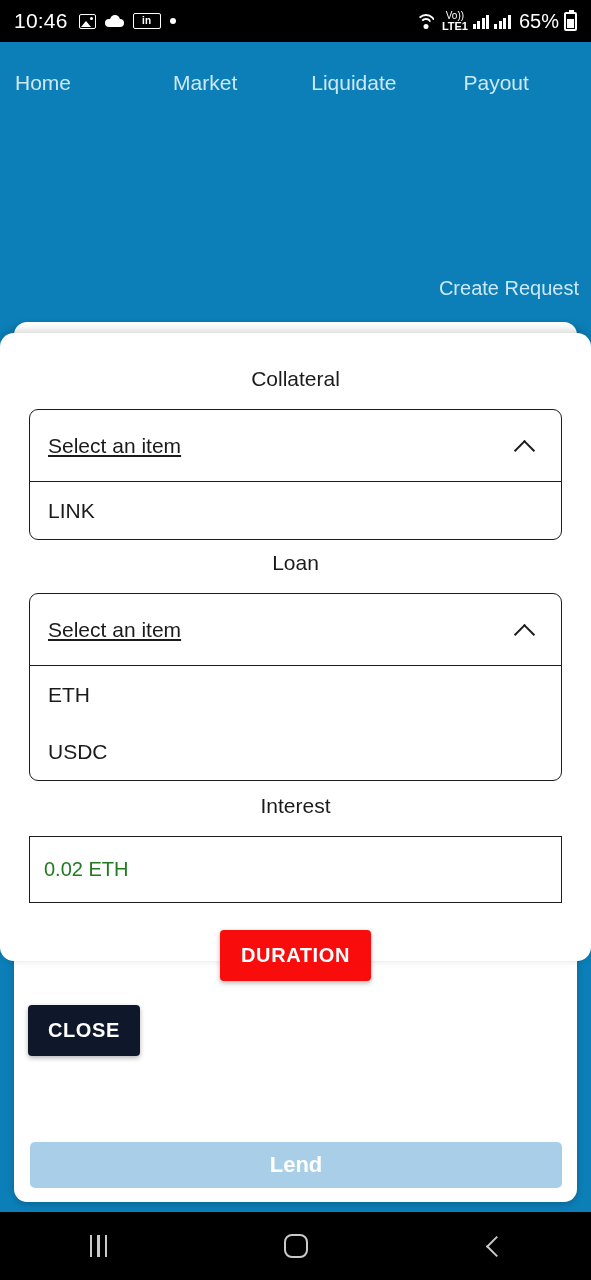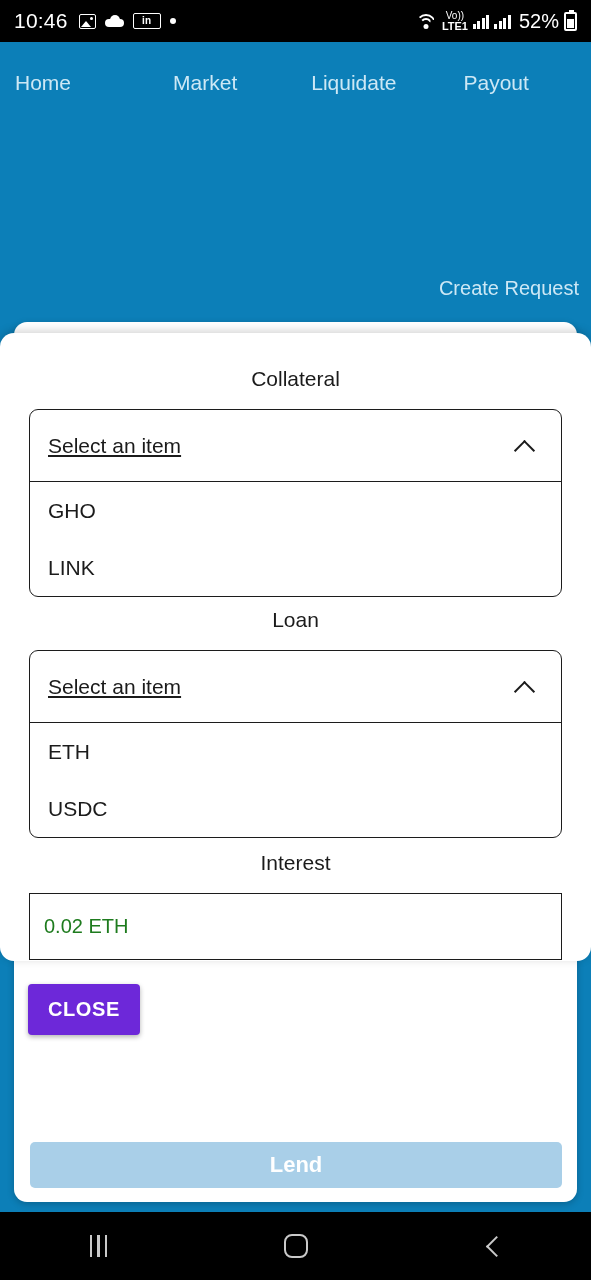--- a/index.html
+++ b/index.html
@@ -161,21 +161,21 @@
     background:#F80C0C; color:#fff; font-size:20px; font-weight:bold;
     letter-spacing:.6px; border:none; border-radius:4px;
     padding:14px 21px; box-shadow:0 2px 5px rgba(0,0,0,.3);
   }
 
   .action-row{
     display:flex; justify-content:space-between; align-items:center;
     margin-top:24px; padding:0 28px;
   }
   .btn-close{
-    background:#6d28d9; color:#fff; font-size:20px; font-weight:bold;
+    background:#0f172a; color:#fff; font-size:20px; font-weight:bold;
     letter-spacing:.6px; border:none; border-radius:4px;
     padding:14px 20px; box-shadow:0 2px 5px rgba(0,0,0,.3);
   }
   .btn-approve{
     background:#3498F0; color:#fff; font-size:20px; font-weight:bold;
     letter-spacing:.6px; border:none; border-radius:4px;
     padding:14px 20px; box-shadow:0 2px 5px rgba(0,0,0,.3);
   }
 
   
@@ -225,21 +225,21 @@
           <b></b>
           <b></b>
           <b></b>
         </span>
       <span class="icon-sig">
           <b></b>
           <b></b>
           <b></b>
           <b></b>
         </span>
-      <span class="sb-batt-text">52%</span>
+      <span class="sb-batt-text">65%</span>
       <span class="icon-batt"></span>
     </span>
   </div>
 
   <div class="appbar">
     <span class="nav-item n1">Home</span>
     <span class="nav-item n2">Market</span>
     <span class="nav-item n3">Liquidate</span>
     <span class="nav-item n4">Payout</span>
   </div>
@@ -252,21 +252,20 @@
   <div class="modal">
 
     <div class="field-label">Collateral</div>
 
     <div class="select-wrap">
       <div class="select-head">
         <span>Select an item</span>
         <span class="chev"></span>
       </div>
       <div class="options">
-        <div class="option">GHO</div>
         <div class="option">LINK</div>
       </div>
     </div>
 
     <div class="field-label label-loan">Loan</div>
 
     <div class="select-wrap">
       <div class="select-head">
         <span>Select an item</span>
         <span class="chev"></span>
@@ -276,20 +275,23 @@
         <div class="option">USDC</div>
       </div>
     </div>
 
     <div class="field-label label-interest">Interest</div>
 
     <div class="interest-input">
       <span style="color:#1E7B1E">0.02 ETH</span>
     </div>
 
+    <div class="duration-wrap">
+      <button class="btn-duration">DURATION</button>
+    </div>
 
     <div class="action-row">
       <button class="btn-close">CLOSE</button>
     </div>
 
   </div>
 
   <div class="navbar">
     <div class="nb">
       <span class="nb-recents">

